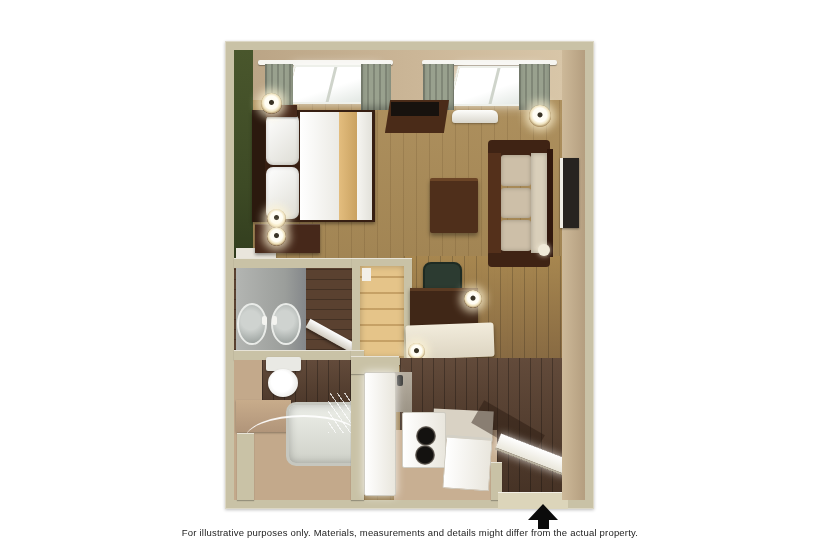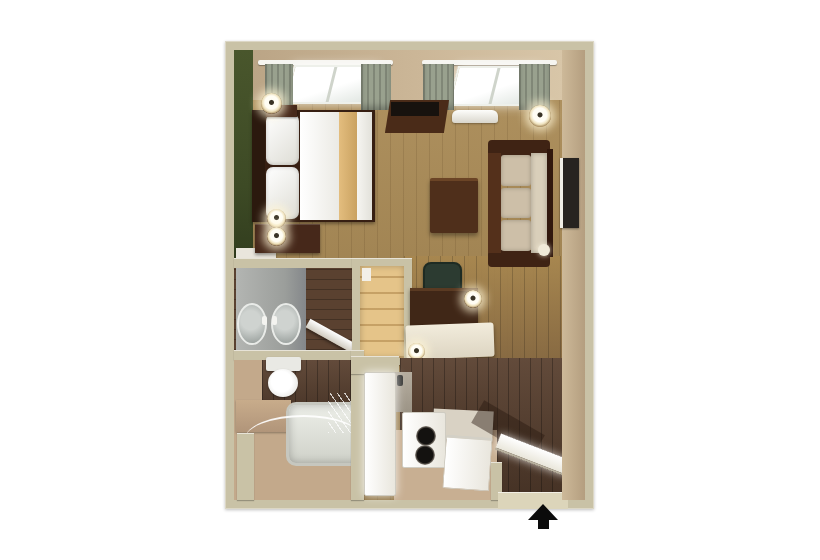--- a/index.html
+++ b/index.html
@@ -153,13 +153,14 @@
 
     <div class="abs tanwall" style="left:337px;top:9px;width:23px;height:450px;"></div>
     <div class="abs" style="left:335px;top:117px;width:16px;height:70px;background:#272320;border-left:3px solid #f0ede6;box-shadow:0 1px 2px rgba(0,0,0,.4);"></div>
   </div>
 
   <div class="abs" style="left:528px;top:504px;width:30px;">
     <div class="arrow-tri"></div>
     <div class="arrow-stem"></div>
   </div>
 
+  <div class="abs caption">For illustrative purposes only.  Materials, measurements and details might differ from the actual property.</div>
 </div>
 
 </body></html>

